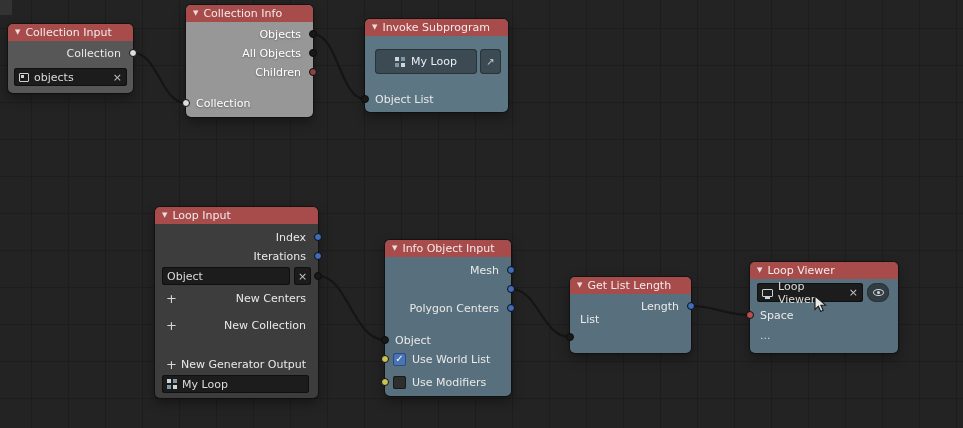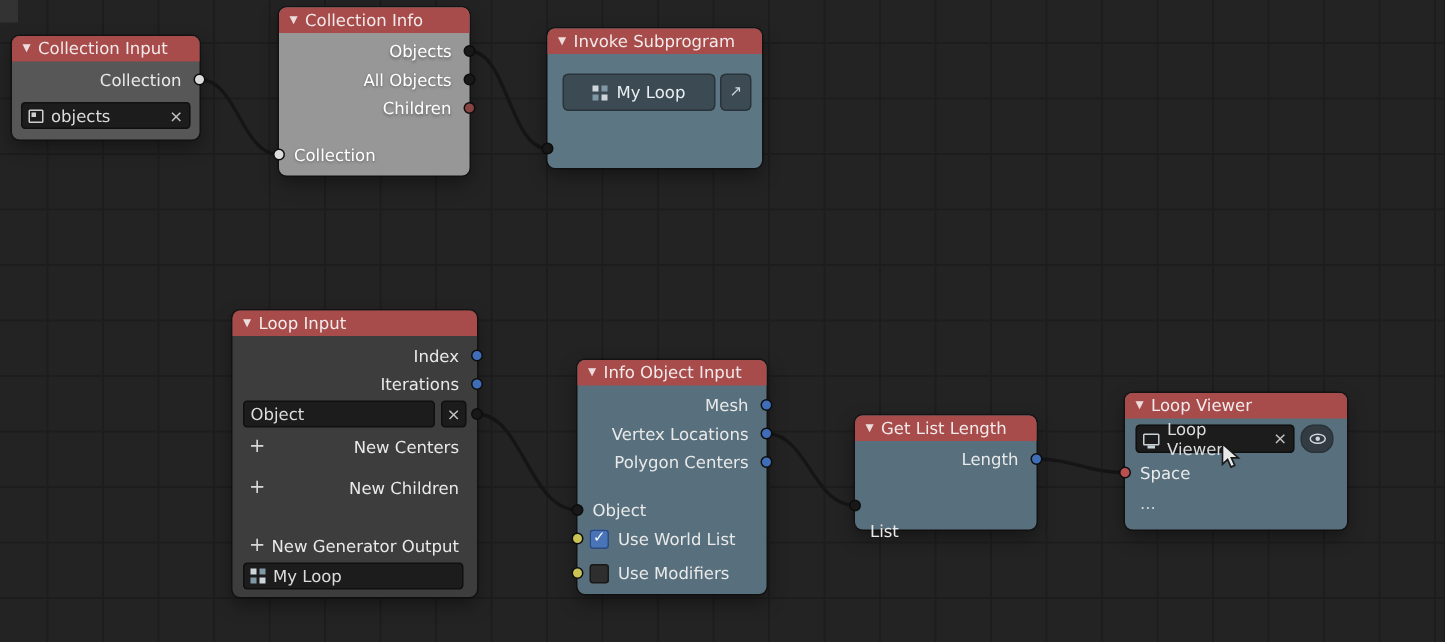--- a/index.html
+++ b/index.html
@@ -137,20 +137,23 @@
       <span class="tri">▼</span>
       <span class="title">Invoke Subprogram</span>
     </div>
     <div class="btn" style="left:10px;top:30px;width:102px;height:25px;">
       <span class="grid-icon"></span>
       <span>My Loop</span>
     </div>
     <div class="btn" style="left:115px;top:30px;width:21px;height:25px;">
       <span class="goto">↗</span>
     </div>
+    <div class="row in" style="top:71px;">
+      <span>Object List</span>
+    </div>
     <span class="socket L s-obj" style="top:76px;"></span>
   </div>
 
   <div class="node" style="left:155px;top:207px;width:163px;height:191px;background:#3d3d3d;">
     <div class="header">
       <span class="tri">▼</span>
       <span class="title">Loop Input</span>
     </div>
     <div class="row out" style="top:21px;">
       <span>Index</span>
@@ -166,44 +169,41 @@
     <div class="xbtn" style="left:139px;top:60px;width:17px;height:18px;">
       <span>×</span>
     </div>
     <span class="socket R s-obj" style="top:65px;"></span>
     <div class="row out" style="top:82px;">
       <span class="plus">+</span>
       <span>New Centers</span>
     </div>
     <div class="row out" style="top:109px;">
       <span class="plus">+</span>
-      <span>New Children</span>
+      <span>New Collection</span>
     </div>
     <div class="row out" style="top:148px;">
       <span class="plus">+</span>
       <span>New Generator Output</span>
     </div>
     <div class="field" style="left:7px;top:168px;width:147px;">
       <span class="grid-icon"></span>
       <span>My Loop</span>
     </div>
   </div>
 
   <div class="node" style="left:385px;top:240px;width:126px;height:156px;background:#58707d;">
     <div class="header">
       <span class="tri">▼</span>
       <span class="title">Info Object Input</span>
     </div>
     <div class="row out" style="top:21px;padding-left:44px;">
       <span>Mesh</span>
     </div>
     <span class="socket R s-int" style="top:26px;"></span>
-    <div class="row out" style="top:40px;">
-      <span>Vertex Locations</span>
-    </div>
     <span class="socket R s-int" style="top:45px;"></span>
     <div class="row out" style="top:59px;margin-left:20px;">
       <span>Polygon Centers</span>
     </div>
     <span class="socket R s-int" style="top:64px;"></span>
     <div class="row in" style="top:91px;">
       <span>Object</span>
     </div>
     <span class="socket L s-obj" style="top:96px;"></span>
     <div class="row in" style="top:110px;padding-left:8px;">
@@ -222,21 +222,21 @@
 
   <div class="node" style="left:570px;top:277px;width:121px;height:76px;background:#58707d;">
     <div class="header">
       <span class="tri">▼</span>
       <span class="title">Get List Length</span>
     </div>
     <div class="row out" style="top:20px;">
       <span>Length</span>
     </div>
     <span class="socket R s-int" style="top:25px;"></span>
-    <div class="row in" style="top:68px;">
+    <div class="row in" style="top:33px;">
       <span>List</span>
     </div>
     <span class="socket L s-obj" style="top:56px;"></span>
   </div>
 
   <div class="node" style="left:750px;top:262px;width:148px;height:91px;background:#58707d;">
     <div class="header">
       <span class="tri">▼</span>
       <span class="title">Loop Viewer</span>
     </div>

